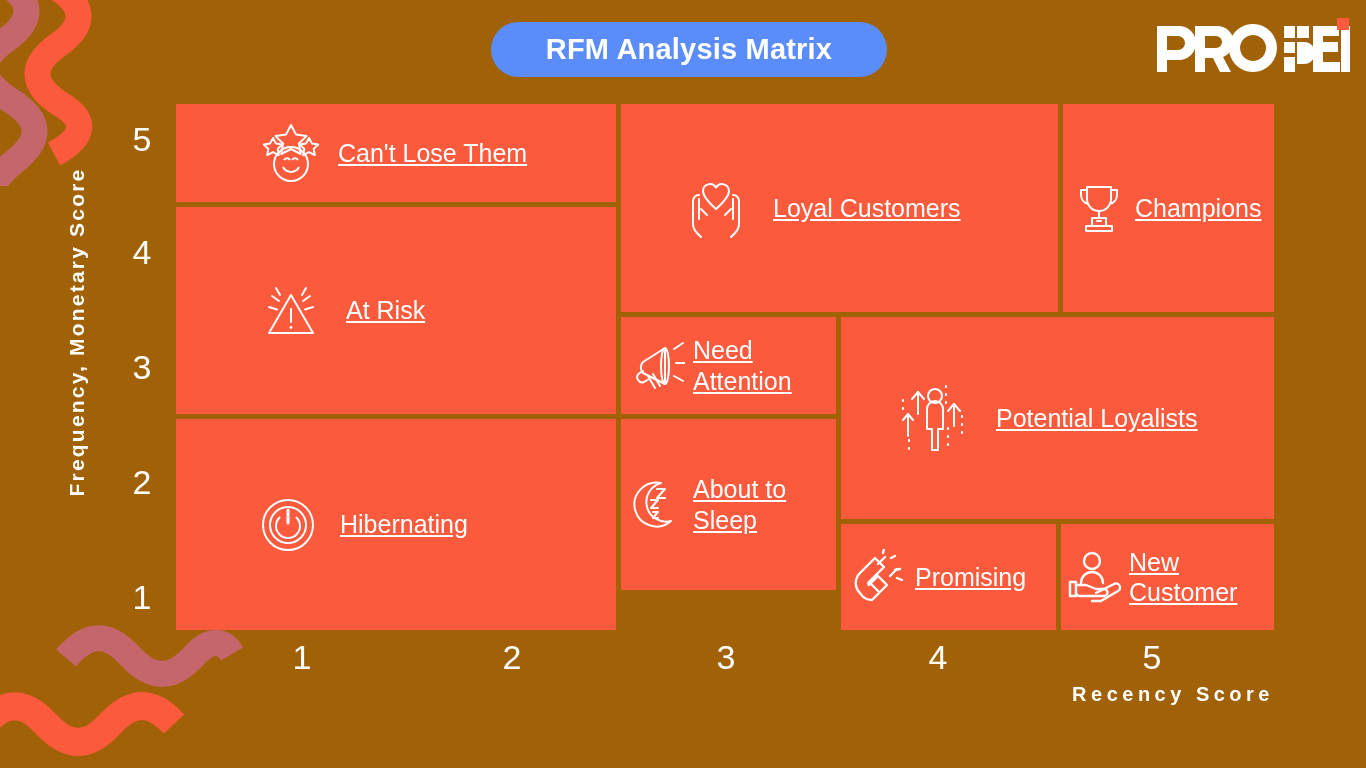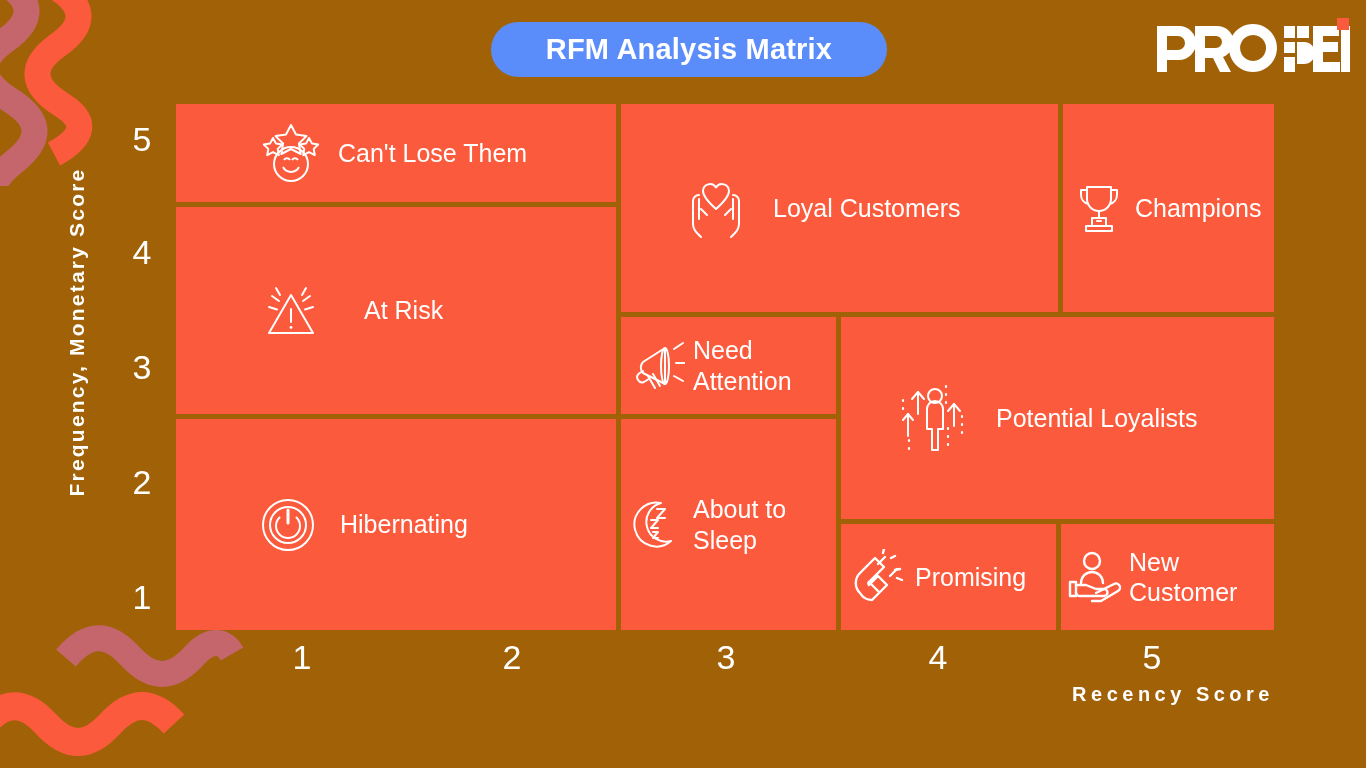--- a/index.html
+++ b/index.html
@@ -114,20 +114,21 @@
   }
   .cell .ico {
     flex: 0 0 auto;
     display: block;
   }
   .cell .label {
     color: #ffffff;
     font-size: 25px;
     font-weight: 300;
     line-height: 1.22;
+    text-decoration: underline;
   }
 </style>
 </head>
 <body>
 
 <div id="root">
 
   <svg class="squiggle" id="sq-tl" width="120" height="200" viewBox="0 0 120 200">
     <path d="M10 -5 C 42 14, 42 34, 14 54 C -14 74, -14 94, 18 114 C 50 134, 50 154, 22 176 C 8 187, 4 194, 2 200" stroke="#c4666b" stroke-width="26" fill="none" stroke-linecap="butt"></path>
     <path d="M62 0 C 94 19, 94 39, 66 59 C 38 79, 38 99, 70 119 C 96 135, 92 152, 62 168" stroke="#fb5a3c" stroke-width="26" fill="none" stroke-linecap="butt"></path>
@@ -189,21 +190,21 @@
           <path d="M47 16 l3 5.6 6.2 0.9 -4.5 4.4 1.1 6.2 -5.8 -3 -5.8 3 1.1 -6.2 -4.5 -4.4 6.2 -0.9 z"></path>
           <circle cx="29" cy="42" r="17"></circle>
           <path d="M22 38 a3.5 3.5 0 0 1 6 0"></path>
           <path d="M30 38 a3.5 3.5 0 0 1 6 0"></path>
           <path d="M21 45 a9 9 0 0 0 16 0"></path>
         </g>
       </svg>
       <span class="label">Can't Lose Them</span>
     </div>
 
-    <div class="cell" style="left:0px; top:103px; width:440px; height:207px; padding-left:86px; gap:44px;">
+    <div class="cell" style="left:0px; top:103px; width:440px; height:207px; padding-left:86px; gap:26px;">
       <svg class="ico" width="58" height="58" viewBox="0 0 58 58">
         <g fill="none" stroke="#ffffff" stroke-width="2" stroke-linecap="round" stroke-linejoin="round">
           <path d="M29 13 L51 51 H7 Z"></path>
           <path d="M29 27 v13"></path>
           <circle cx="29" cy="45.5" r="1.4" fill="#ffffff" stroke="none"></circle>
           <path d="M10 14 l7 5"></path>
           <path d="M7 25 l8 2.5"></path>
           <path d="M14 6 l4 7"></path>
           <path d="M48 14 l-7 5"></path>
           <path d="M51 25 l-8 2.5"></path>
@@ -285,21 +286,21 @@
             <path d="M50 8 v18"></path>
             <path d="M66 38 v20"></path>
             <path d="M13 62 v12"></path>
             <path d="M52 50 v22"></path>
           </g>
         </g>
       </svg>
       <span class="label">Potential Loyalists</span>
     </div>
 
-    <div class="cell" style="left:445px; top:315px; width:215px; height:211px; padding-left:8px; gap:10px;">
+    <div class="cell" style="left:445px; top:315px; width:215px; height:171px; padding-left:8px; gap:10px;">
       <svg class="ico" width="54" height="56" viewBox="0 0 54 56">
         <g fill="none" stroke="#ffffff" stroke-width="2" stroke-linecap="round" stroke-linejoin="round">
           <path d="M32 6 A22 22 0 1 0 42 44 A18 18 0 0 1 32 6 Z"></path>
           <path d="M28 12 h8 l-8 9 h8"></path>
           <path d="M22 23 h7 l-7 8 h7"></path>
           <path d="M24 35 h5 l-5 6 h5"></path>
         </g>
       </svg>
       <span class="label" style="white-space:pre-line;">About to
 Sleep</span>

